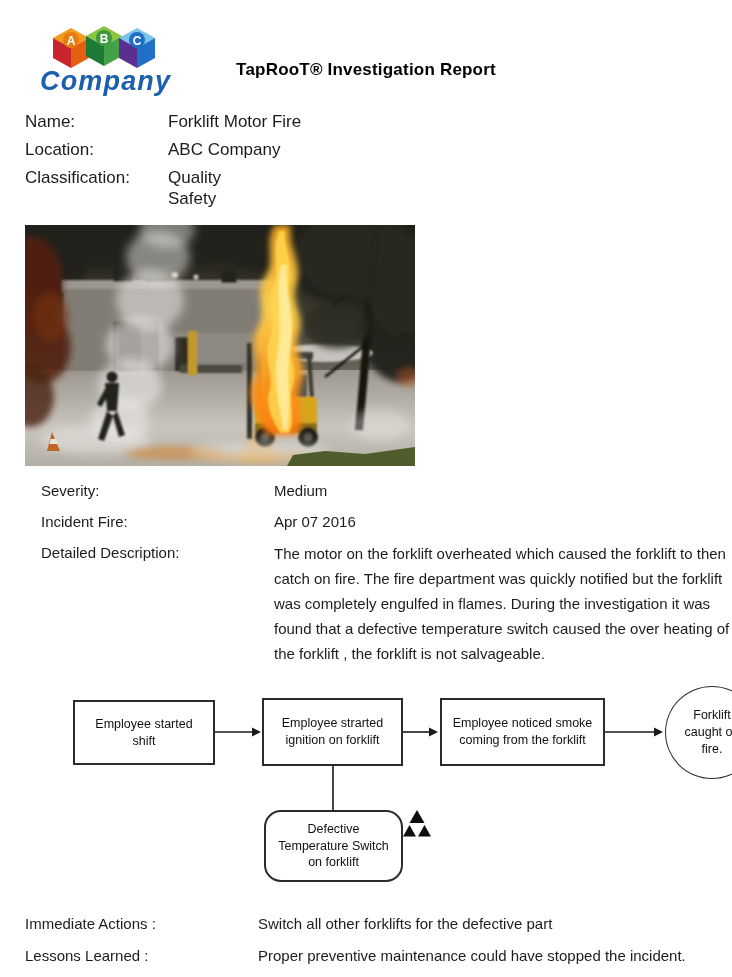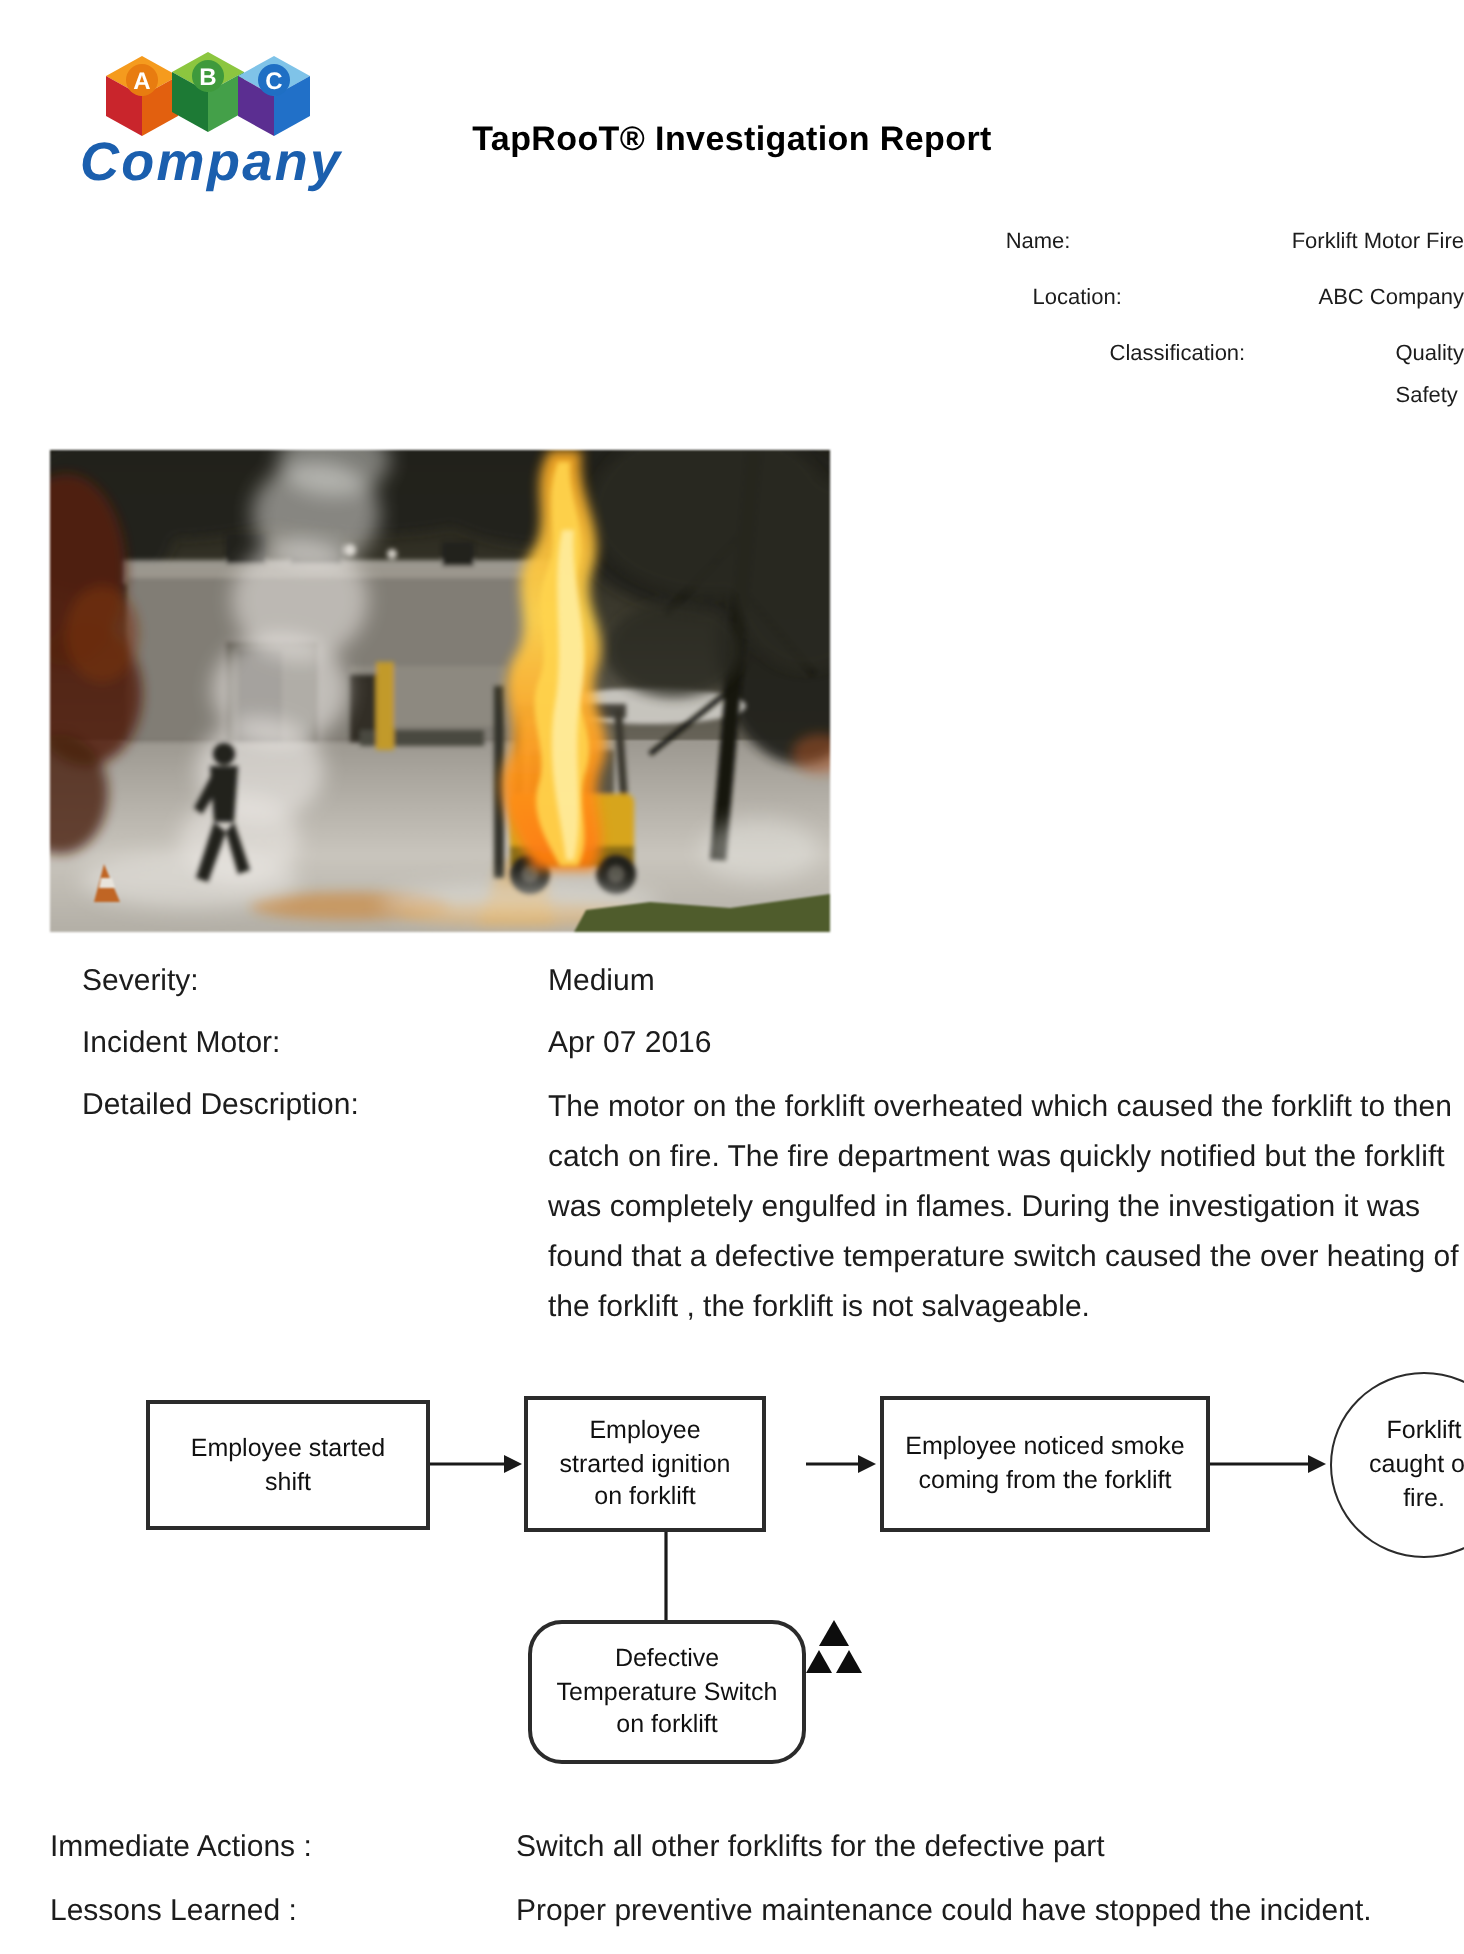--- a/index.html
+++ b/index.html
@@ -22,21 +22,21 @@
   .logo { position: absolute; left: 40px; top: 26px; }
   .report-title {
     position: absolute; left: 0; right: 0; top: 60px;
     text-align: center;
     font-size: 17px; font-weight: bold; color: #000;
     letter-spacing: 0.2px;
   }
 
   
   .meta { margin-left: 25px; margin-top: 10px; }
-  .meta .row { display: flex; font-size: 11px; line-height: 15px; margin-bottom: 13px; justify-content: flex-end; }
+  .meta .row { display: flex; font-size: 17px; line-height: 15px; margin-bottom: 13px; }
   .meta .lbl { flex: 0 0 143px; }
   .meta .val div { margin-bottom: 6px; }
 
   
   .photo-wrap { margin: 11px 0 0 25px; width: 390px; height: 241px; }
   .photo-wrap svg { display: block; filter: blur(0.5px); }
 
   
   .details { margin-left: 25px; margin-top: 16px; }
   .details .row { display: flex; font-size: 15px; line-height: 18px; margin-bottom: 13px; }
@@ -47,21 +47,21 @@
   .flowchart { position: relative; height: 215px; margin-top: 12px; margin-left: 40px; }
   .fc-node {
     position: absolute;
     display: flex; align-items: center; justify-content: center;
     text-align: center;
     font-size: 12.5px; line-height: 1.35; color: #111;
     background: #fff;
     border: 2px solid #2b2b2b;
   }
   .fc-box1 { left: 33px;  top: 21px;  width: 142px; height: 65px; padding: 0 14px; }
-  .fc-box2 { left: 222px; top: 19px;  width: 121px; height: 68px; padding: 12px 8px; }
+  .fc-box2 { left: 222px; top: 19px;  width: 141px; height: 68px; padding: 12px 8px; }
   .fc-box3 { left: 400px; top: 19px;  width: 165px; height: 68px; padding: 0 8px; }
   .fc-circle {
     left: 625px; top: 7px; width: 94px; height: 93px;
     border-radius: 50%; border-width: 1.5px; padding: 0 12px;
   }
   .fc-cause {
     left: 224px; top: 131px; width: 139px; height: 72px;
     border-radius: 17px; padding: 0 6px;
   }
   .fc-connectors { position: absolute; left: 0; top: 0; width: 732px; height: 215px; }
@@ -265,21 +265,21 @@
       </g>
     </svg>
   </div>
 
   <div class="details">
     <div class="row">
       <div class="lbl">Severity:</div>
       <div class="val">Medium</div>
     </div>
     <div class="row">
-      <div class="lbl">Incident Motor:</div>
+      <div class="lbl">Incident Fire:</div>
       <div class="val">Apr 07 2016</div>
     </div>
     <div class="row">
       <div class="lbl">Detailed Description:</div>
       <div class="val desc-val">The motor on the forklift overheated which caused the forklift to then catch on fire. The fire department was quickly notified but the forklift was completely engulfed in flames. During the investigation it was found that a defective temperature switch caused the over heating of the forklift , the forklift is not salvageable.</div>
     </div>
   </div>
 
   <div class="flowchart">
     <svg class="fc-connectors">

